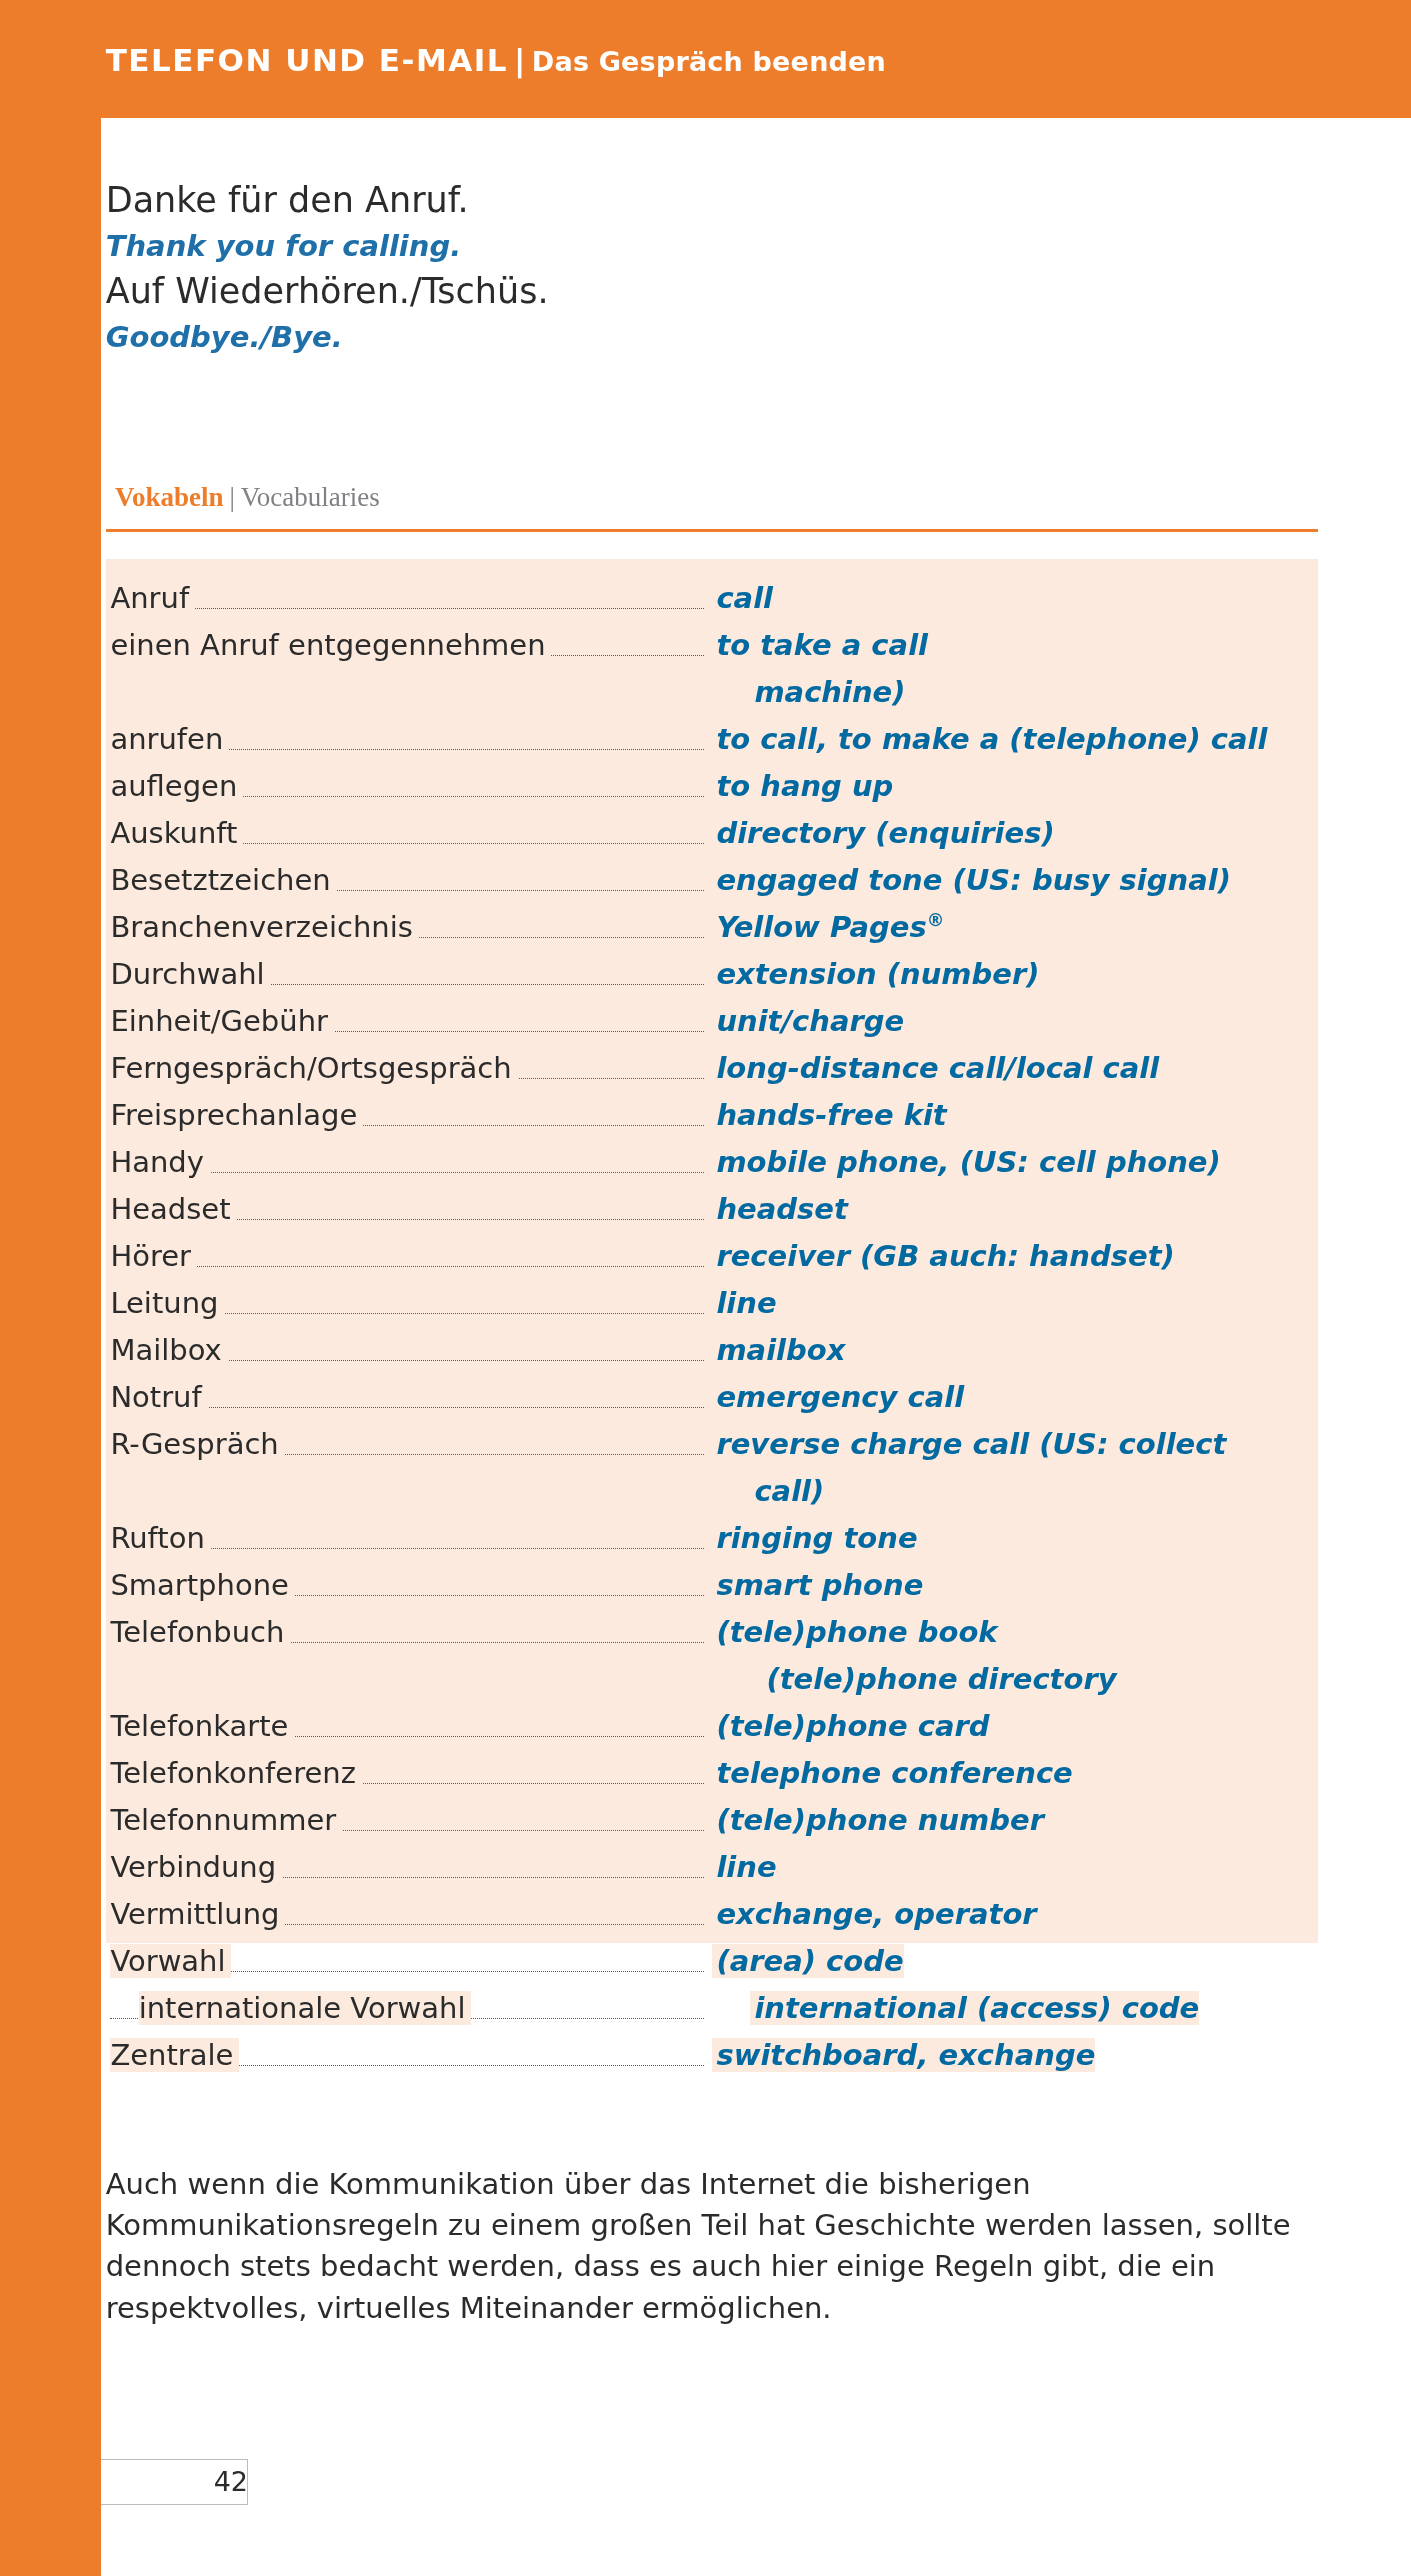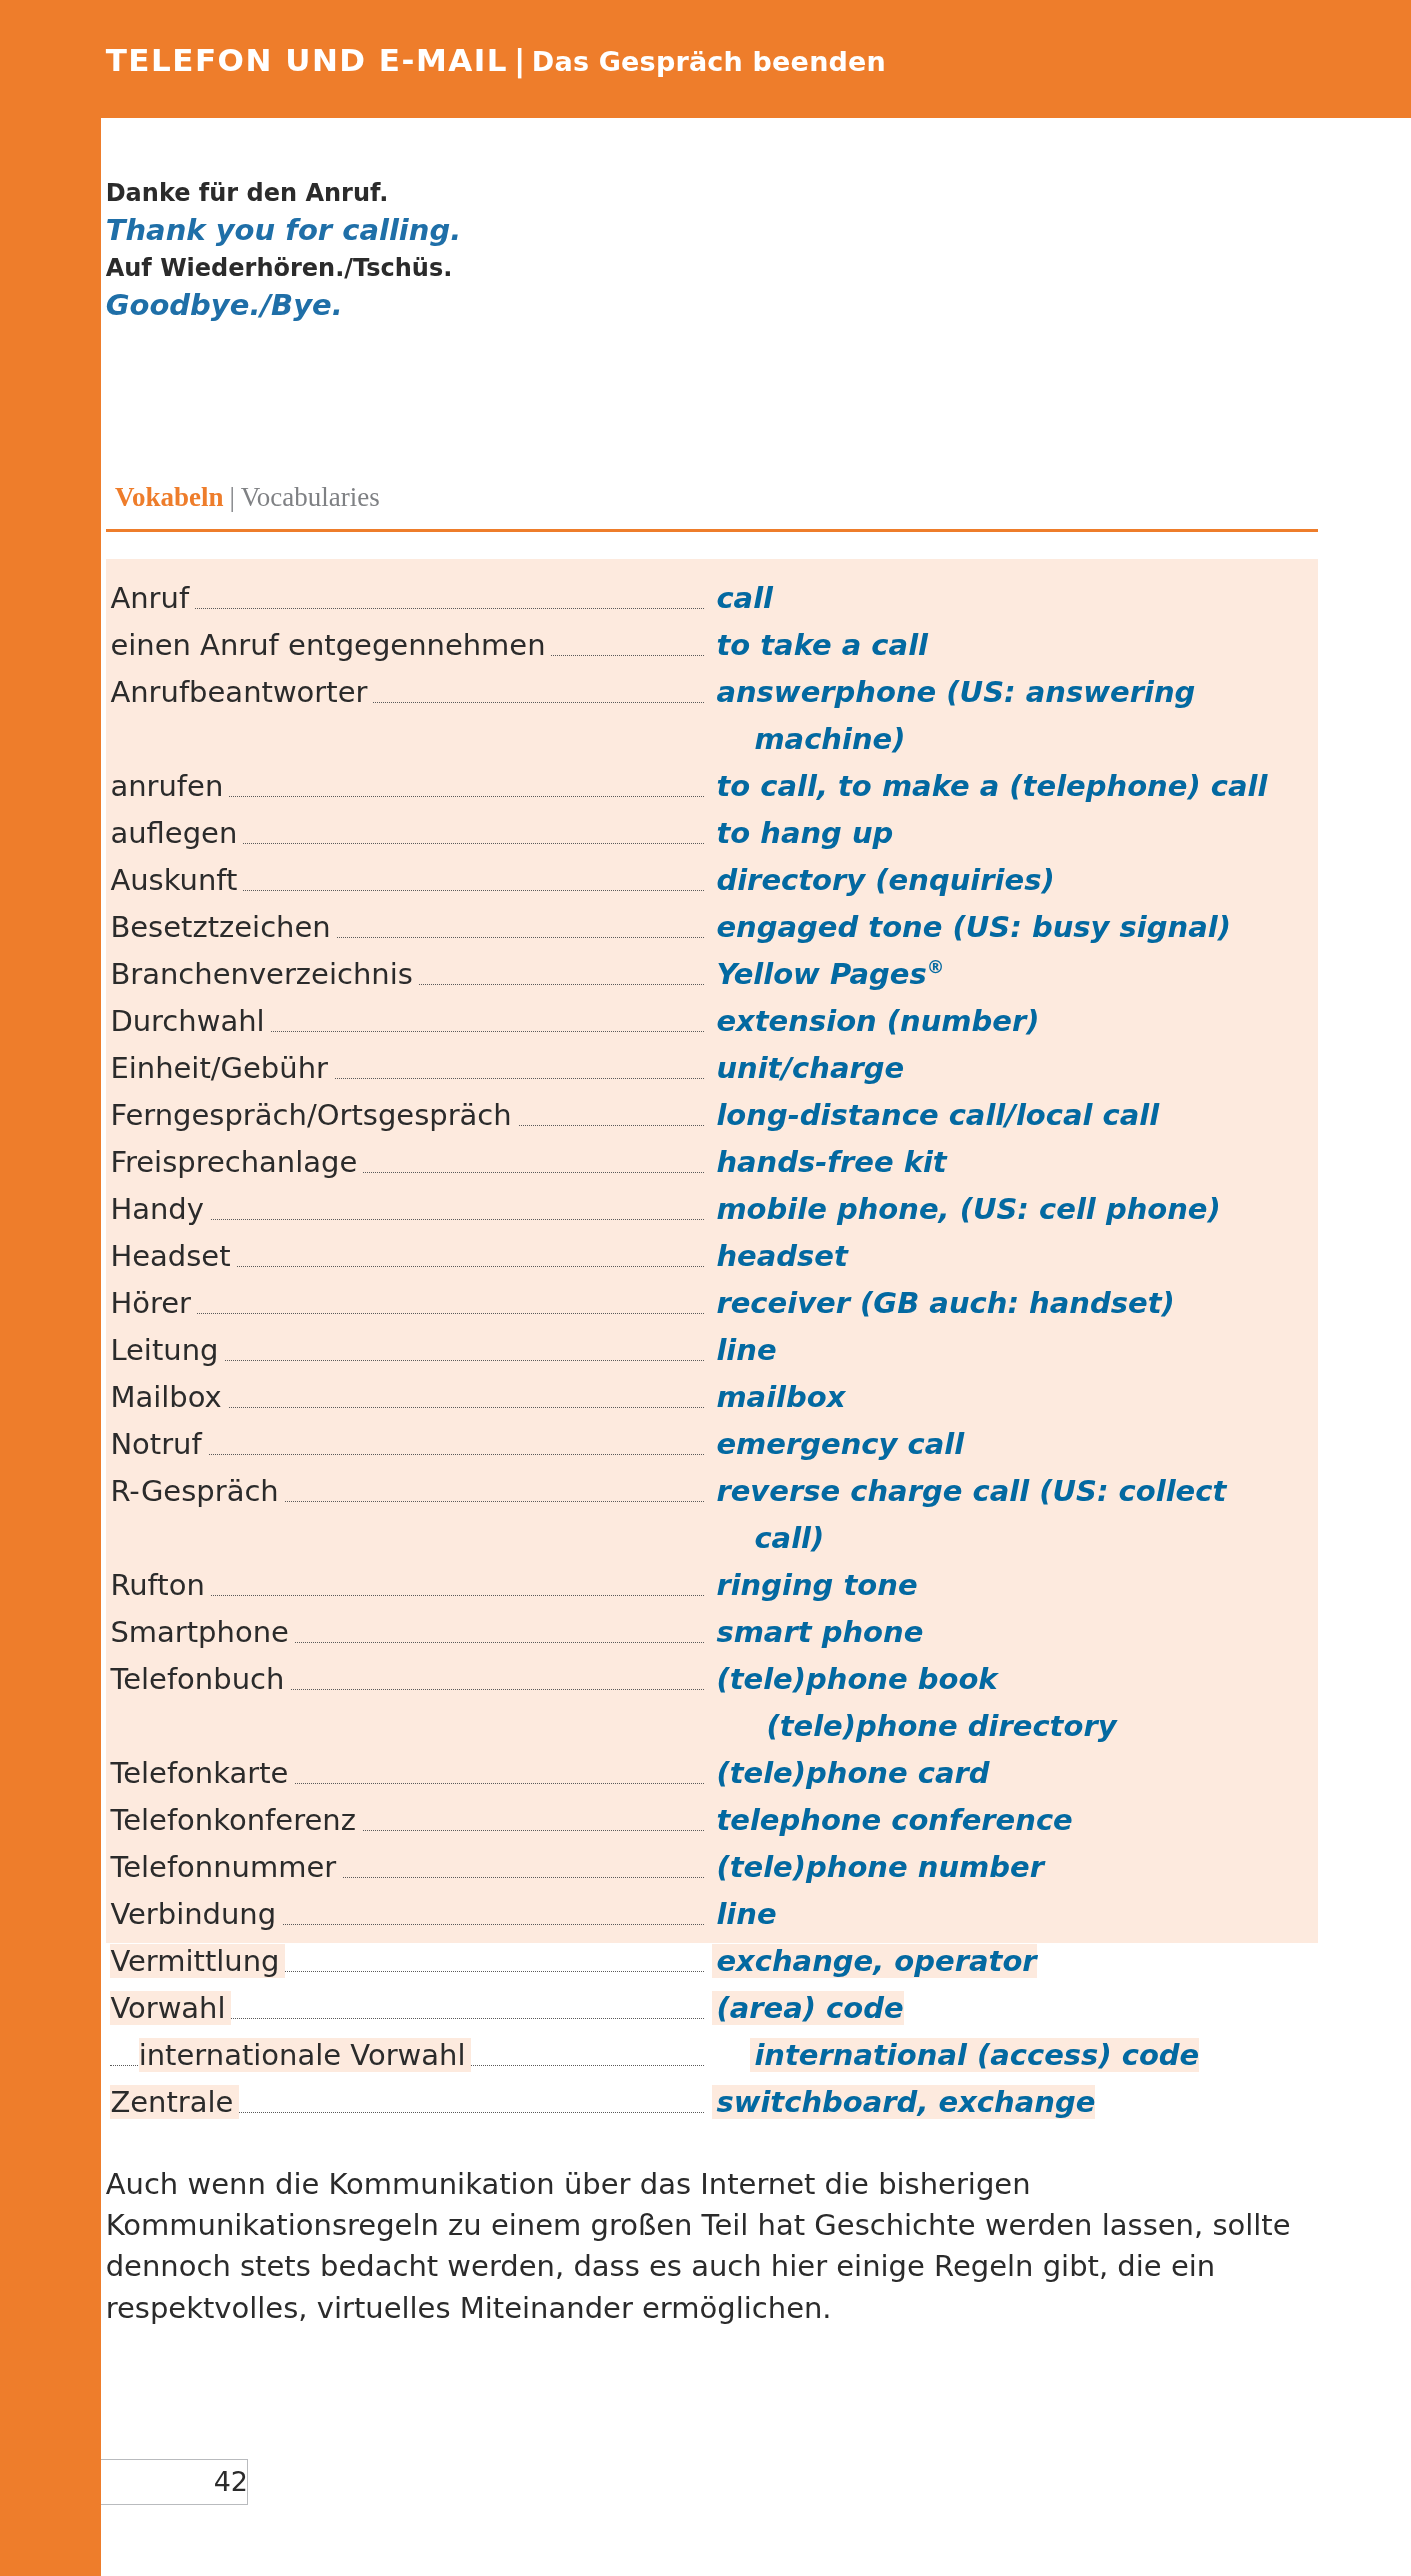--- a/index.html
+++ b/index.html
@@ -66,25 +66,24 @@
   }
 
   
   .phrases {
     position: absolute;
     left: 4.7px;
     top: 176px;
     width: 1235px;
   }
   .phrase-de {
-    font-size: 24px;
+    font-size: 35px;
     color: #2b2b2b;
     line-height: 1.42;
     white-space: nowrap;
-    font-weight: bold;
   }
   .phrase-en {
     font-size: 29px;
     color: #1f6fa8;
     font-style: italic;
     font-weight: bold;
     line-height: 1.42;
     white-space: nowrap;
   }
 
@@ -258,25 +257,20 @@
         <span class="vdots"></span>
         <span class="vdef">call</span>
       </div>
 
       <div class="vrow">
         <span class="vterm">einen Anruf entgegennehmen</span>
         <span class="vdots"></span>
         <span class="vdef">to take a call</span>
       </div>
 
-      <div class="vrow">
-        <span class="vterm">Anrufbeantworter</span>
-        <span class="vdots"></span>
-        <span class="vdef">answerphone (US: answering</span>
-      </div>
 
       <div class="vrow nodots">
         <span class="vdef cont">machine)</span>
       </div>
 
       <div class="vrow">
         <span class="vterm">anrufen</span>
         <span class="vdots"></span>
         <span class="vdef">to call, to make a (telephone) call</span>
       </div>

